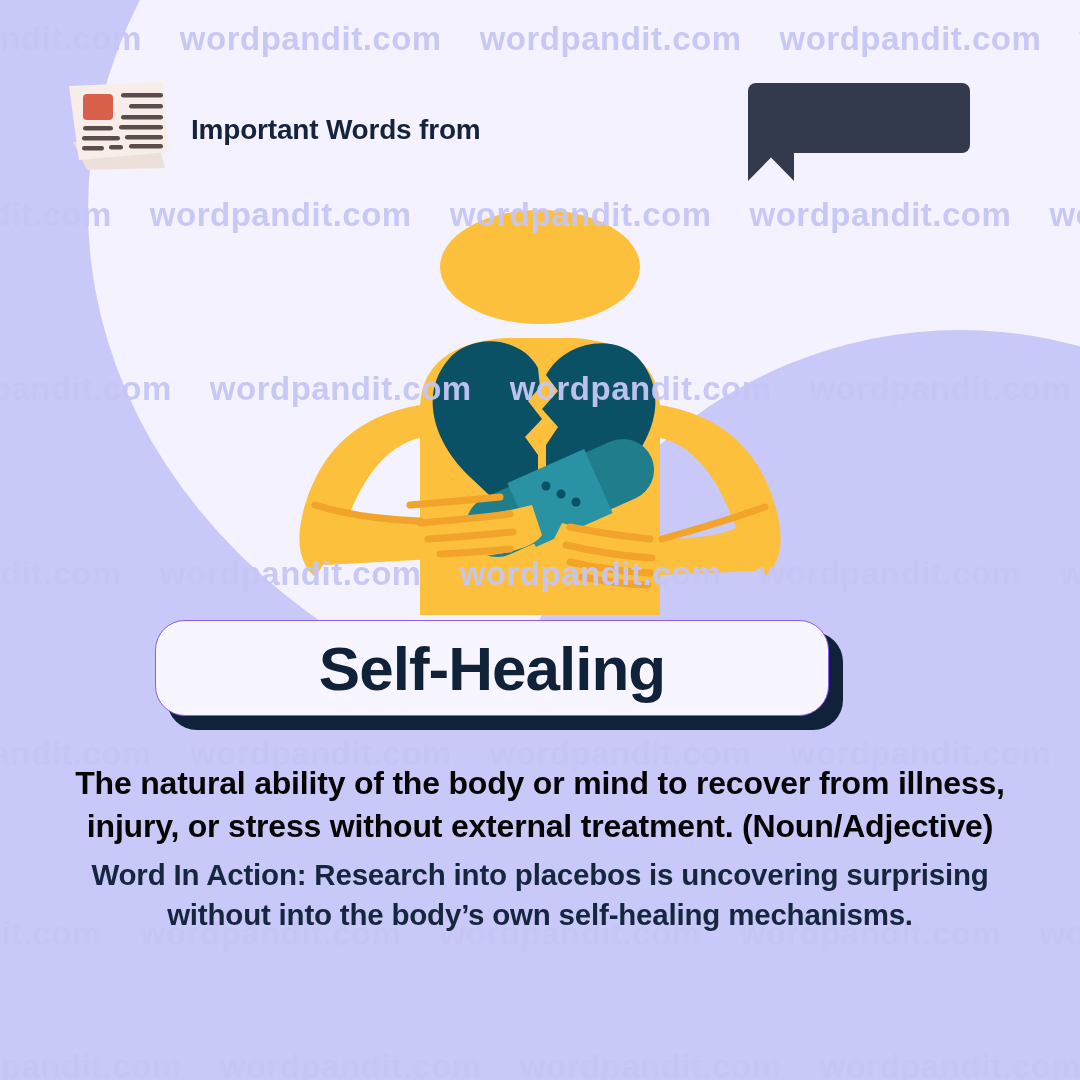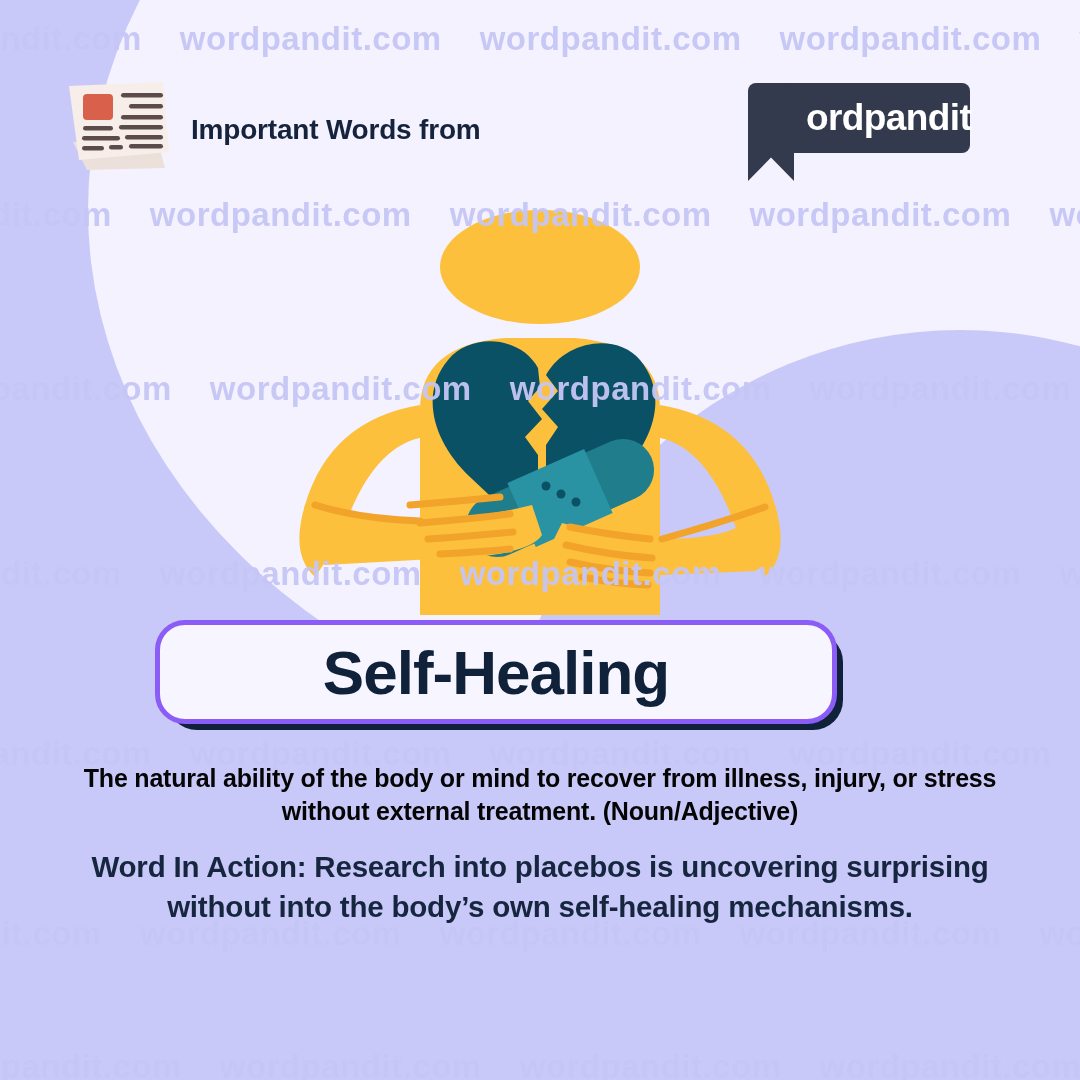--- a/index.html
+++ b/index.html
@@ -145,21 +145,21 @@
     left: 12px; top: 12px;
     width: 676px; height: 98px;
     background: #10213a;
     border-radius: 30px;
   }
   .word-badge {
     position: absolute;
     left: 0; top: 0;
     width: 672px; height: 94px;
     background: #f7f5ff;
-    border: 5px solid #8b5cf6;
+    border: 1px solid #8b5cf6;
     border-radius: 30px;
     display: flex;
     align-items: center;
     justify-content: center;
   }
   .word-badge-text {
     color: #10213a;
     font-size: 62px;
     font-weight: 700;
     letter-spacing: -1px;
@@ -170,25 +170,25 @@
   .copy {
     position: absolute;
     left: 40px;
     top: 762px;
     width: 1000px;
     z-index: 50;
     text-align: center;
   }
   .definition {
     color: #050505;
-    font-size: 25px;
+    font-size: 32px;
     font-weight: 700;
     line-height: 1.33;
     letter-spacing: -0.2px;
-    margin: 0 0 18px 0;
+    margin: 0 0 8px 0;
     font-family: "Liberation Sans", sans-serif;
   }
   .in-action {
     color: #16263f;
     font-size: 29.5px;
     font-weight: 700;
     line-height: 1.36;
     letter-spacing: -0.2px;
     margin: 0;
     padding: 0 28px;
@@ -295,21 +295,20 @@
       </svg>
     </div>
 
     <div class="header-title">
       <div>Important Words from</div>
     </div>
 
     <div class="brand-logo">
       <div class="brand-plate"></div>
       <div class="brand-bookmark"></div>
-      <div class="brand-text">ordpandit</div>
     </div>
 
   </div>
 
   <div class="word-badge-wrap">
     <div class="word-badge-shadow"></div>
     <div class="word-badge">
       <span class="word-badge-text">Self-Healing</span>
     </div>
   </div>

